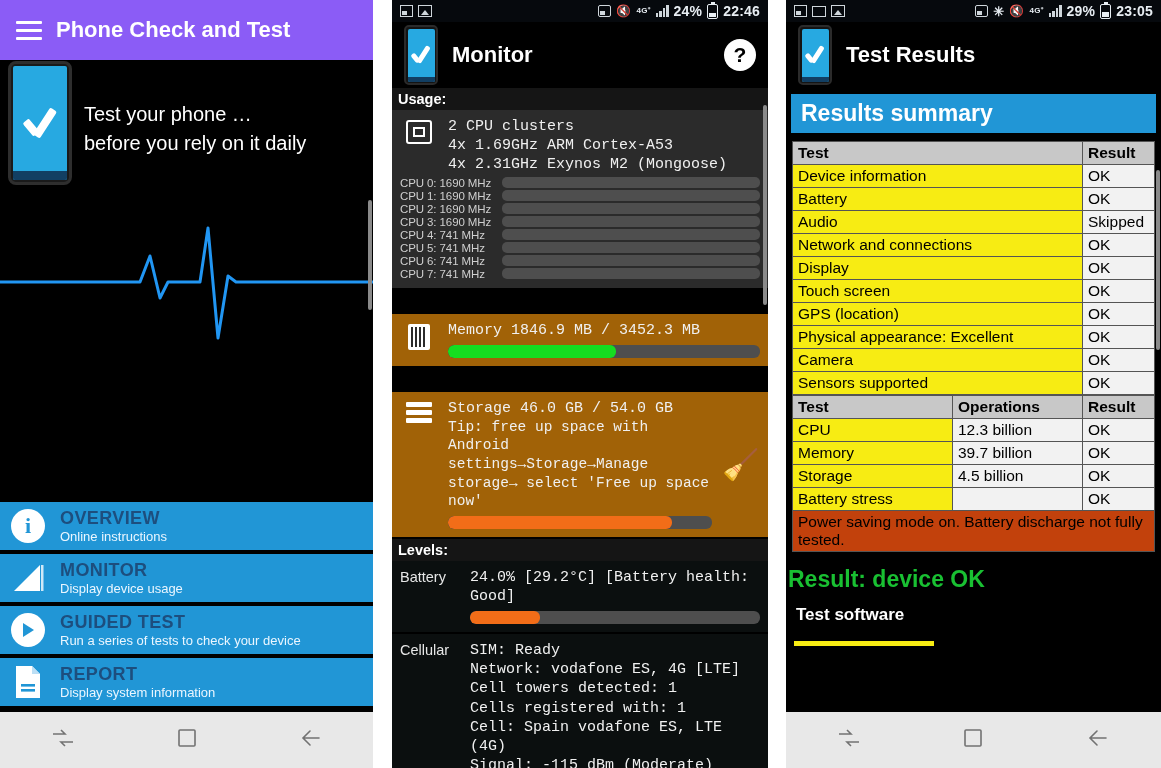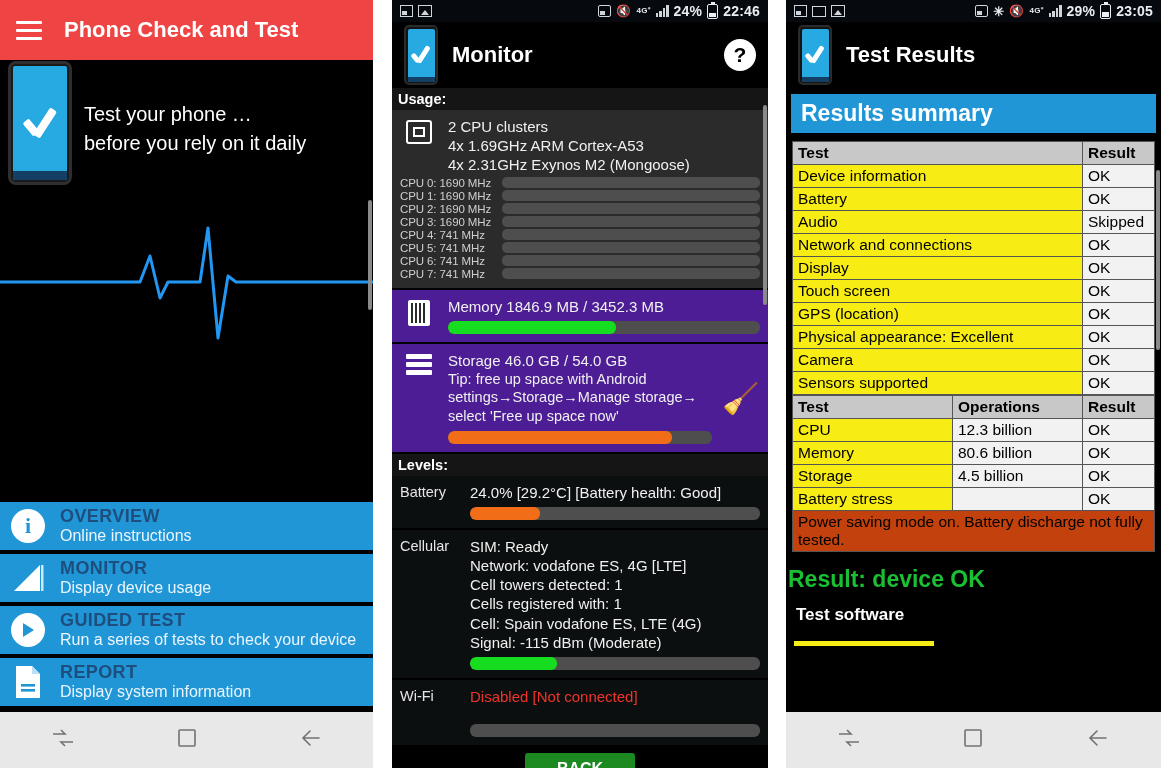--- a/index.html
+++ b/index.html
@@ -39,21 +39,21 @@
   .sb-4g { font-size:8px; font-weight:700; line-height:1;}
   .sb-bars { display:flex; align-items:flex-end; gap:1px; height:12px; }
   .sb-bars span { width:2.5px; background:#cfd6db; }
   .sb-bars span:nth-child(1){height:4px;} .sb-bars span:nth-child(2){height:6px;}
   .sb-bars span:nth-child(3){height:9px;} .sb-bars span:nth-child(4){height:12px;}
   .sb-battery { width:11px;height:15px;border:1.6px solid #e8eef3;border-radius:2px;position:relative;}
   .sb-battery::before{content:"";position:absolute;top:-3px;left:2.5px;width:4px;height:2px;background:#e8eef3;}
   .sb-battery i { position:absolute; left:1px; right:1px; bottom:1px; background:#e8eef3; display:block; }
 
   
-  .p1-appbar { height:60px; display:flex; align-items:center; gap:22px; padding-left:16px; background:#ef4444; flex:0 0 60px;}
+  .p1-appbar { height:60px; display:flex; align-items:center; gap:14px; padding-left:16px; background:#8b5cf6; flex:0 0 60px;}
   .hamburger { width:26px; display:flex; flex-direction:column; gap:5px; cursor:pointer;}
   .hamburger i { display:block; height:3px; background:#fff; border-radius:1px; }
   .p1-title { color:#fff; font-size:22px; font-weight:700; }
   .p1-hero { position:relative; flex:1 1 auto; background:#000; overflow:hidden;}
   .phone-img { position:absolute; left:8px; top:1px; width:64px; height:124px;
     background:#1a1a1a; border:3px solid #2e2e2e; border-radius:8px; padding:2px;}
   .phone-screen { width:100%; height:100%; background:#27a9e1; border-radius:2px; display:flex;
     align-items:center; justify-content:center; position:relative; overflow:hidden;}
   .phone-screen::after{content:"";position:absolute;left:0;right:0;bottom:0;height:9px;background:#123f63;}
   .tick { width:38px; height:30px; position:relative; }
@@ -61,46 +61,46 @@
   .tick::before { width:8px; height:17px; transform:rotate(-40deg); left:6px; top:11px;}
   .tick::after  { width:8px; height:32px; transform:rotate(33deg); left:20px; top:-1px;}
   .hero-text { position:absolute; left:84px; top:40px; color:#fff; font-size:20px; line-height:1.45; }
   .ecg { position:absolute; left:0; top:150px; width:100%; height:140px; }
   .p1-menu { flex:0 0 auto; background:#000; padding-bottom:2px; }
   .menu-item { display:flex; align-items:center; gap:12px; height:48px; background:#2196d6;
     margin-bottom:4px; padding-left:8px; cursor:pointer; }
   .mi-ico { width:40px; height:40px; flex:0 0 40px; display:flex; align-items:center; justify-content:center; }
   .mi-text { display:flex; flex-direction:column; justify-content:space-between; line-height:1.05; }
   .mi-title { color:#1d4e7e; font-size:18px; font-weight:600; letter-spacing:.4px; }
-  .mi-sub { color:#eaf6ff; font-size:16px; margin-top:2px;}
+  .mi-sub { color:#eaf6ff; font-size:13px; margin-top:2px;}
   .circ { width:34px;height:34px;border-radius:50%;background:#fff; display:flex;align-items:center;justify-content:center;
     color:#2196d6; font-weight:700; }
 
   
   .navbar { height:56px; background:#e8e8e8; display:flex; align-items:center; justify-content:space-around; flex:0 0 56px;}
   .nav-ic { color:#555; opacity:.8; }
 
   
   .p2-appbar { height:66px; flex:0 0 66px; display:flex; align-items:center; gap:14px; padding:0 12px; background:#000;}
   .phone-sm { width:34px; height:60px; background:#141414; border:2.5px solid #2b2b2b; border-radius:5px; padding:1.5px; flex:0 0 34px;}
   .phone-sm .phone-screen::after{height:5px;}
   .phone-sm .tick { width:22px; height:18px; }
   .phone-sm .tick::before{width:5px;height:10px;left:3px;top:7px;}
   .phone-sm .tick::after{width:5px;height:19px;left:11px;top:-1px;}
   .p2-title { color:#fff; font-size:22px; font-weight:700; flex:1 1 auto;}
   .help { width:32px;height:32px;border-radius:50%;background:#fff;color:#000;font-weight:700;font-size:21px;
     display:flex;align-items:center;justify-content:center;}
   .sec-label { background:#151515; color:#fff; font-size:14.5px; font-weight:700; padding:3px 6px; }
   .card { background:#2b2b2b; padding:7px 8px 8px 8px; border-bottom:2px solid #000; }
   .card.dark { background:#0b0f0f; }
-  .card.dkr { background:#4c1d95; }
+  .card.dkr { background:#a16207;margin-top:24px; }
   .row { display:flex; gap:10px; }
   .ico-col { width:38px; flex:0 0 38px; display:flex; justify-content:center; padding-top:3px;}
   .body-col { flex:1 1 auto; min-width:0; }
-  .c-txt { color:#f0f0f0; font-size:15px; line-height:1.28; }
+  .c-txt { color:#f0f0f0; font-size:15px; line-height:1.28;font-family:Liberation Mono, monospace; }
   .cpu-line { display:flex; align-items:center; gap:6px; margin-top:1px; }
   .cpu-lbl { color:#cfcfcf; font-size:11.5px; width:96px; flex:0 0 96px; letter-spacing:-.1px;}
   .track { flex:1 1 auto; height:11px; background:#4e4e4e; border-radius:5px; overflow:hidden; }
   .track .fill { height:100%; background:#b9b9b9; border-radius:5px;}
   .bar-wide { height:13px; background:#4e4e4e; border-radius:6px; overflow:hidden; margin-top:5px;}
   .bar-wide .fill { height:100%; border-radius:6px; }
   .lvl-row { display:flex; gap:8px; align-items:flex-start; }
   .lvl-name { color:#e6e6e6; font-size:14.5px; width:62px; flex:0 0 62px; padding-top:1px;}
   .back-btn { background:#1d8a21; color:#fff; font-weight:700; font-size:16px; text-align:center;
     width:110px; margin:6px auto 0 auto; padding:7px 0 9px 0; border-radius:3px;}
@@ -522,21 +522,21 @@
           <th style="width:130px">Operations</th>
           <th style="width:72px">Result</th>
         </tr>
         <tr>
               <td class="k">CPU</td>
               <td class="v">12.3 billion</td>
               <td class="v">OK</td>
             </tr>
         <tr>
               <td class="k">Memory</td>
-              <td class="v">80.6 billion</td>
+              <td class="v">39.7 billion</td>
               <td class="v">OK</td>
             </tr>
         <tr>
               <td class="k">Storage</td>
               <td class="v">4.5 billion</td>
               <td class="v">OK</td>
             </tr>
         <tr>
               <td class="k">Battery stress</td>
               <td class="v"></td>

